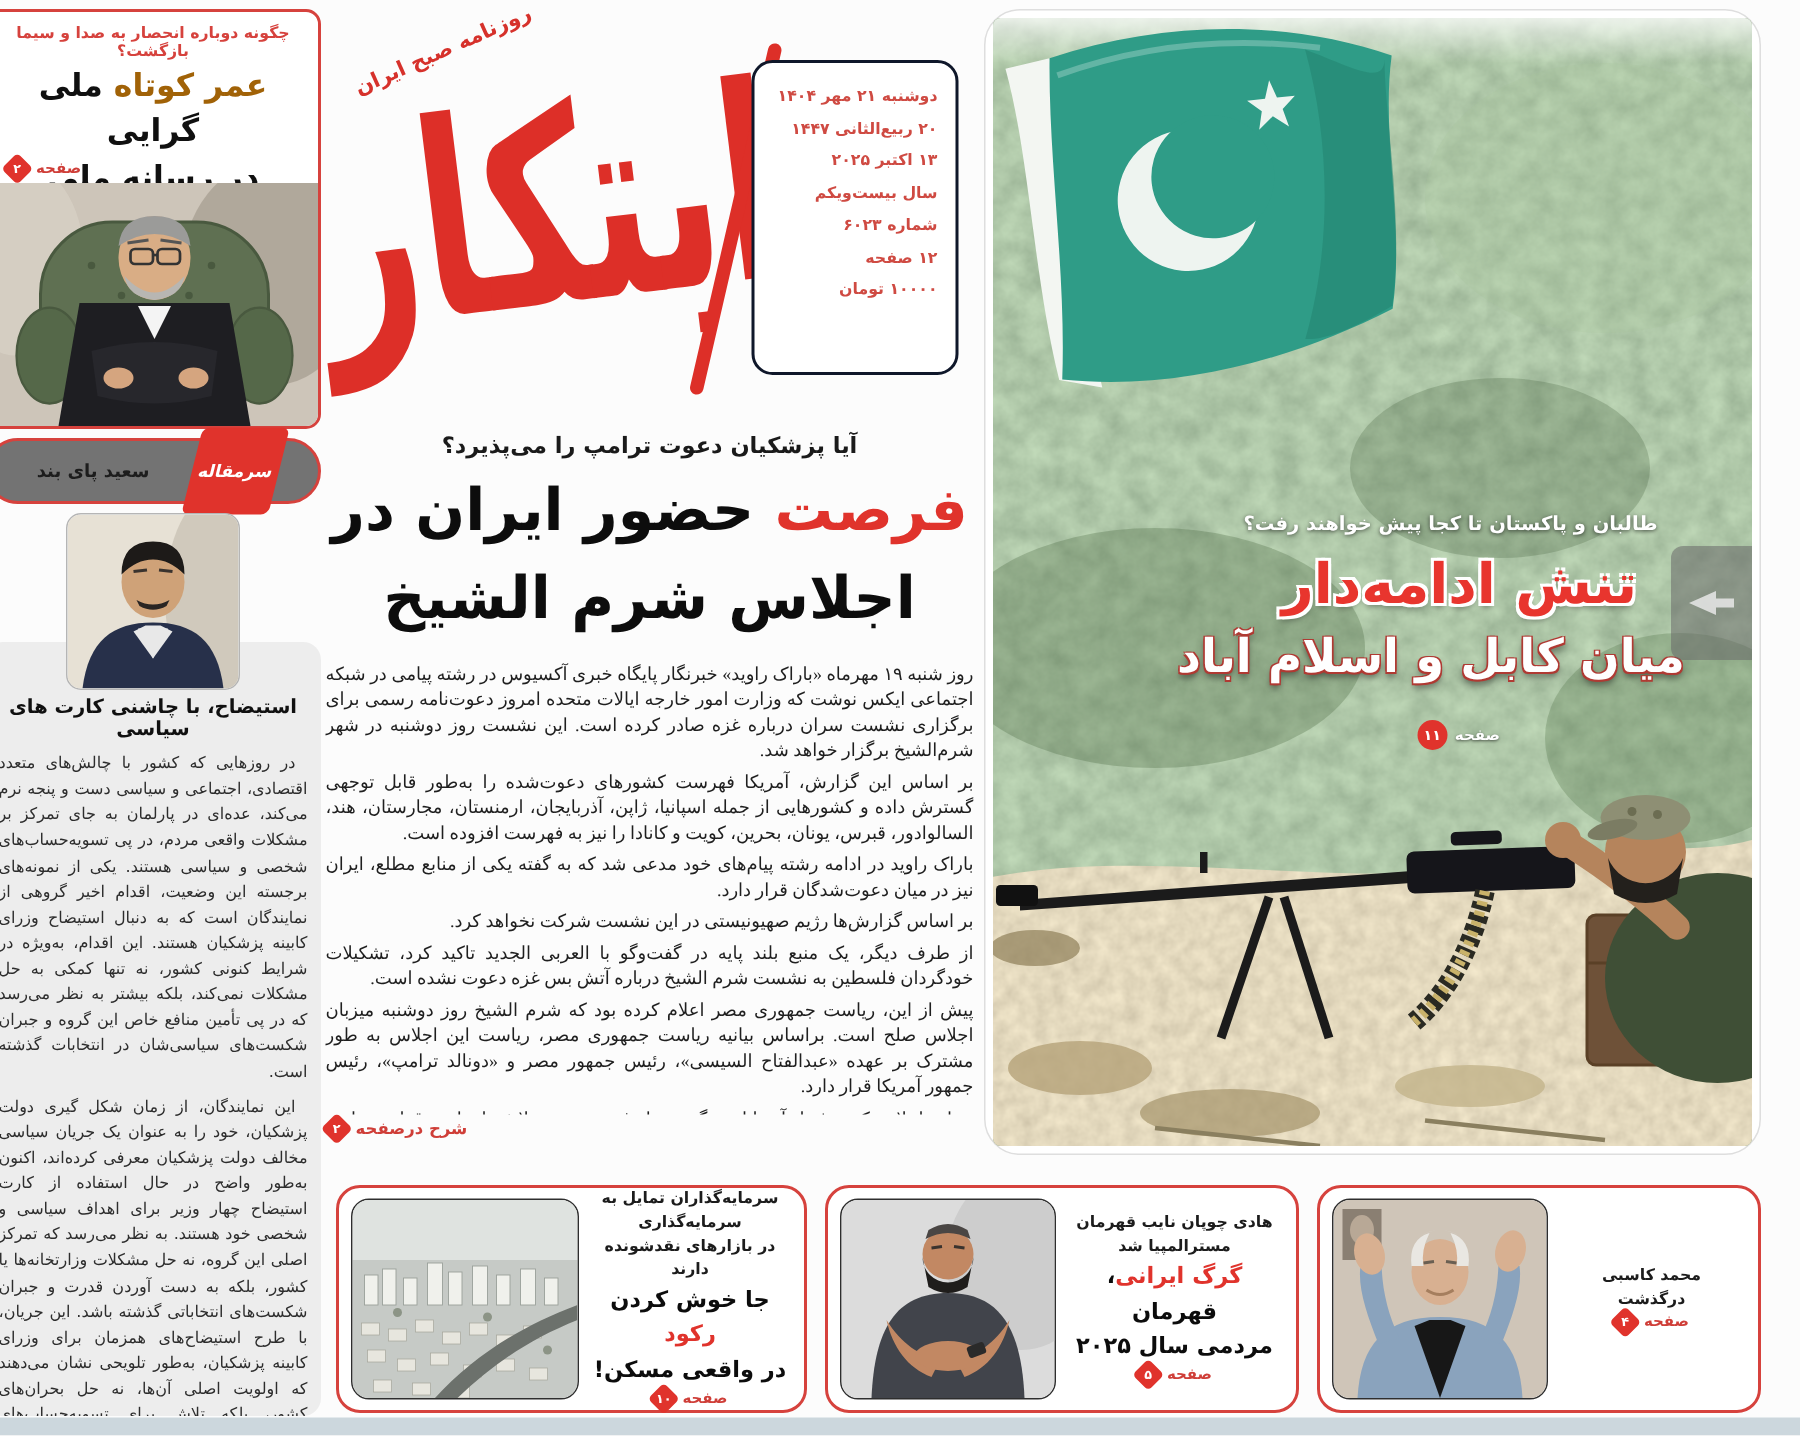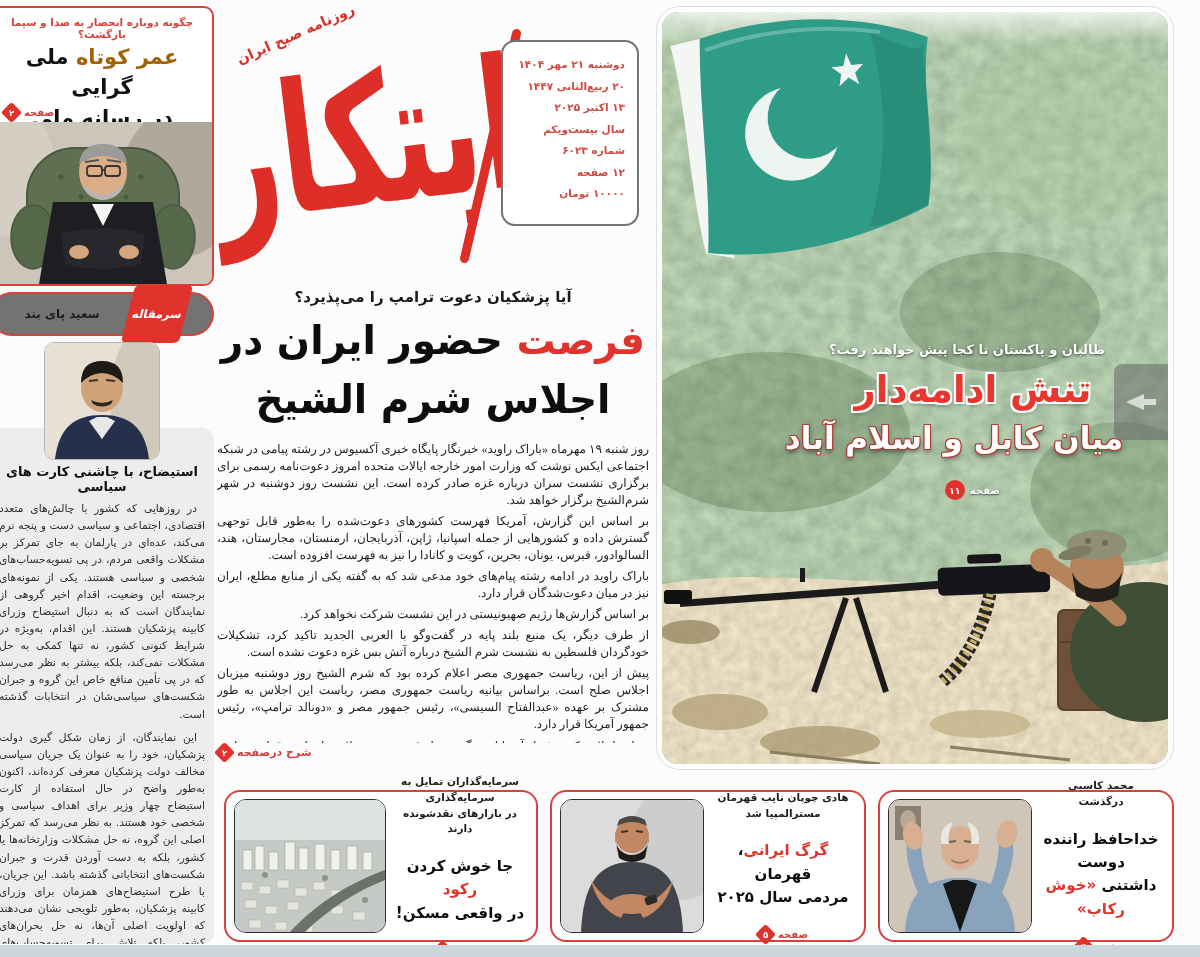--- a/index.html
+++ b/index.html
@@ -28,39 +28,39 @@
   .tl-photo{position:absolute;left:0;bottom:0;width:100%;height:162px;}
 
   
   .tagline{position:absolute;left:252px;top:26px;color:#d6312b;font-size:14px;font-weight:bold;
            transform:rotate(-24deg);white-space:nowrap;}
   .logo{position:absolute;left:230px;top:-10px;width:312px;height:300px;display:flex;align-items:center;
         justify-content:center;color:#dd2f28;font-size:116px;font-weight:bold;
         transform:rotate(-7deg) scaleY(1.55);letter-spacing:-5px;pointer-events:none;}
   .alef-bar{position:absolute;left:506px;top:26px;width:9px;height:240px;background:#dd2f28;
         border-radius:5px;transform:rotate(13deg);}
-  .issue-box{position:absolute;left:521px;top:40px;width:138px;height:186px;border:2px solid #737373;
+  .issue-box{position:absolute;left:521px;top:40px;width:138px;height:210px;border:2px solid #0f172a;
         border-radius:14px;box-sizing:border-box;padding:12px 12px 0 6px;background:#fff;}
   .issue-box div{font-size:10.5px;color:#cf4a42;font-weight:bold;line-height:2.05;text-align:right;white-space:nowrap;}
 
   
   .main-col{position:absolute;left:237px;top:288px;width:432px;}
   .main-kicker{text-align:center;font-size:15px;font-weight:bold;color:#1a1a1a;}
   .main-headline{margin-top:6px;text-align:center;font-weight:bold;font-size:39px;line-height:1.5;color:#0d0d0d;}
   .main-headline .red{color:#e0332c;}
   .main-body{margin-top:12px;font-size:12px;line-height:1.42;text-align:justify;color:#1f1f1f;
              height:302px;overflow:hidden;}
   .main-body p{margin:0 0 4px 0;font-family:Liberation Serif, serif;}
   .more-row{margin-top:2px;display:flex;justify-content:flex-start;direction:ltr;}
   .more-row .badge-word{font-size:11px;}
 
   
   .photo-card{position:absolute;left:676px;top:6px;width:518px;height:764px;background:#fff;
               border:1px solid #dedede;border-radius:24px;padding:5px;box-sizing:border-box;}
-  .photo-inner{position:relative;width:100%;height:100%;border-radius:16px;overflow:hidden;background:#7b9a70;}
+  .photo-inner{position:relative;width:100%;height:100%;border-radius:5px;overflow:hidden;background:#7b9a70;}
   .photo-inner svg{position:absolute;inset:0;}
   .ph-kicker{position:absolute;top:330px;right:36px;width:330px;text-align:center;color:#fff;
              font-size:13px;font-weight:bold;text-shadow:0 1px 3px rgba(0,0,0,.65);}
   .ph-h1{position:absolute;top:352px;right:30px;width:330px;text-align:center;color:#e8352e;
          font-size:37px;font-weight:bold;line-height:1.4;
          text-shadow:-2px -2px 0 #fff,2px -2px 0 #fff,-2px 2px 0 #fff,2px 2px 0 #fff,0 3px 4px rgba(0,0,0,.35);}
   .ph-h2{position:absolute;top:408px;right:4px;width:420px;text-align:center;color:#fff;
          font-size:31px;font-weight:bold;
          text-shadow:-1px -1px 0 #b03a33,1px -1px 0 #b03a33,-1px 1px 0 #b03a33,1px 1px 0 #b03a33,0 3px 5px rgba(0,0,0,.5);}
   .ph-badge{position:absolute;top:468px;right:168px;display:flex;align-items:center;gap:5px;}
@@ -82,21 +82,21 @@
            border-radius:10px;overflow:hidden;background:#fff;z-index:3;}
   .ed-gray{position:absolute;left:0;top:136px;width:224px;height:516px;background:#ededed;border-radius:12px;
            box-sizing:border-box;padding:36px 9px 8px 9px;overflow:hidden;z-index:1;}
   .ed-title{text-align:center;font-size:13px;font-weight:bold;color:#101010;margin-bottom:6px;}
   .ed-body{font-size:10.7px;line-height:1.6;text-align:justify;color:#2d2d2d;}
   .ed-body p{margin:0 0 6px 0;text-indent:8px;}
 
   
   .b-box{position:absolute;top:790px;height:152px;border:2px solid #d6423d;border-radius:16px;background:#fff;
          box-sizing:border-box;display:flex;align-items:center;gap:6px;padding:8px;}
-  .b-box .txt{flex:1;display:flex;flex-direction:column;align-items:center;justify-content:center;gap:18px;}
+  .b-box .txt{flex:1;display:flex;flex-direction:column;align-items:center;justify-content:center;gap:0;}
   .b-kicker{font-size:10.5px;font-weight:bold;color:#1c1c1c;text-align:center;line-height:1.5;}
   .b-headline{font-size:15px;font-weight:bold;line-height:1.55;text-align:center;color:#0c0c0c;}
   .b-headline .red{color:#e0332c;}
   .b-photo{width:142px;height:132px;border:1.5px solid #2e2e2e;border-radius:12px;overflow:hidden;flex-shrink:0;}
   .b-photo svg{display:block;}
   #box-housing{left:244px;width:314px;}
   #box-housing .b-photo{width:150px;}
   #box-champion{left:570px;width:316px;}
   #box-actor{left:898px;width:296px;}
 </style>
@@ -393,24 +393,20 @@
       </svg>
     </div>
   </div>
 
   <div class="b-box" id="box-actor">
     <div class="txt">
       <div class="b-kicker">
         <span>محمد کاسبی</span><br>
         <span>درگذشت</span>
       </div>
-      <div class="b-headline">
-        <span>خداحافظ راننده دوست</span><br>
-        <span>داشتنی </span><span class="red">«خوش رکاب»</span>
-      </div>
       <div class="badge-row">
         <span class="badge-word">صفحه</span>
         <span class="diamond">
             <span>۴</span>
           </span>
       </div>
     </div>
     <div class="b-photo">
       <svg viewBox="0 0 142 132" width="142" height="132" preserveAspectRatio="xMidYMid slice">
         <rect width="142" height="132" fill="#cfc5b8"></rect>

